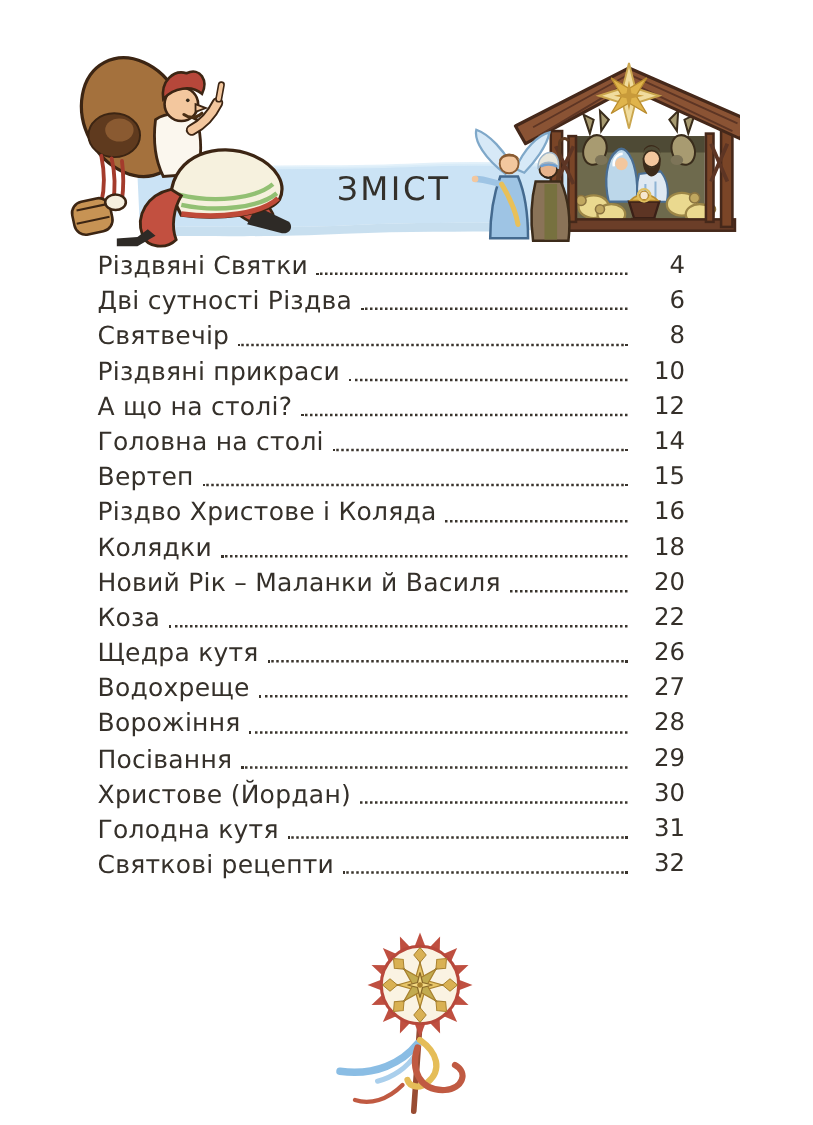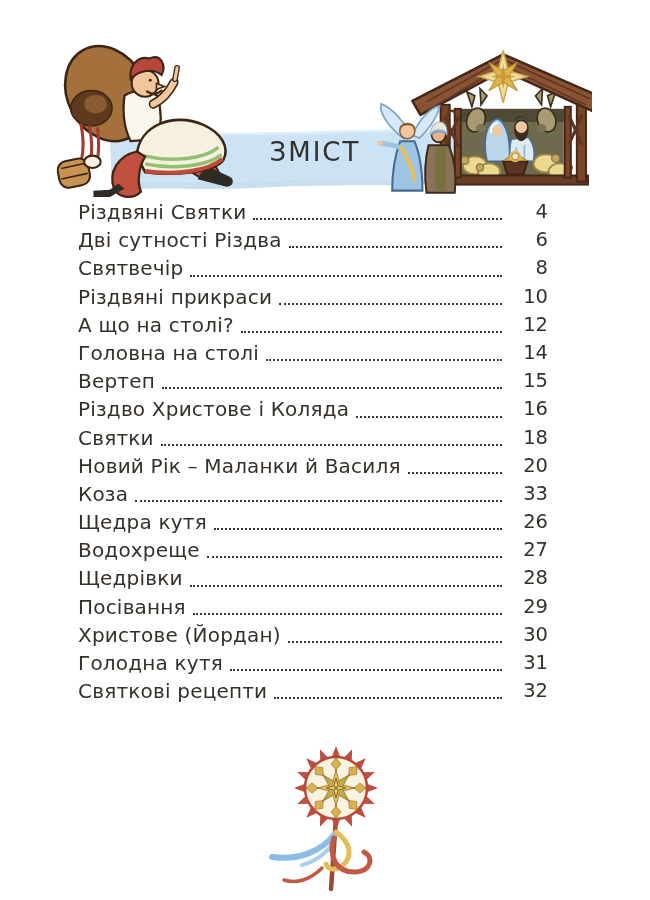--- a/index.html
+++ b/index.html
@@ -212,46 +212,46 @@
       <span class="toc-title">Вертеп</span>
       <span class="dots"></span>
       <span class="toc-page">15</span>
     </div>
       <div class="toc-row">
       <span class="toc-title">Різдво Христове і Коляда</span>
       <span class="dots"></span>
       <span class="toc-page">16</span>
     </div>
       <div class="toc-row">
-      <span class="toc-title">Святки</span>
+      <span class="toc-title">Колядки</span>
       <span class="dots"></span>
       <span class="toc-page">18</span>
     </div>
       <div class="toc-row">
       <span class="toc-title">Новий Рік – Маланки й Василя</span>
       <span class="dots"></span>
       <span class="toc-page">20</span>
     </div>
       <div class="toc-row">
       <span class="toc-title">Коза</span>
       <span class="dots"></span>
-      <span class="toc-page">33</span>
+      <span class="toc-page">22</span>
     </div>
       <div class="toc-row">
       <span class="toc-title">Щедра кутя</span>
       <span class="dots"></span>
       <span class="toc-page">26</span>
     </div>
       <div class="toc-row">
       <span class="toc-title">Водохреще</span>
       <span class="dots"></span>
       <span class="toc-page">27</span>
     </div>
       <div class="toc-row">
-      <span class="toc-title">Щедрівки</span>
+      <span class="toc-title">Ворожіння</span>
       <span class="dots"></span>
       <span class="toc-page">28</span>
     </div>
       <div class="toc-row">
       <span class="toc-title">Посівання</span>
       <span class="dots"></span>
       <span class="toc-page">29</span>
     </div>
       <div class="toc-row">
       <span class="toc-title">Христове (Йордан)</span>

